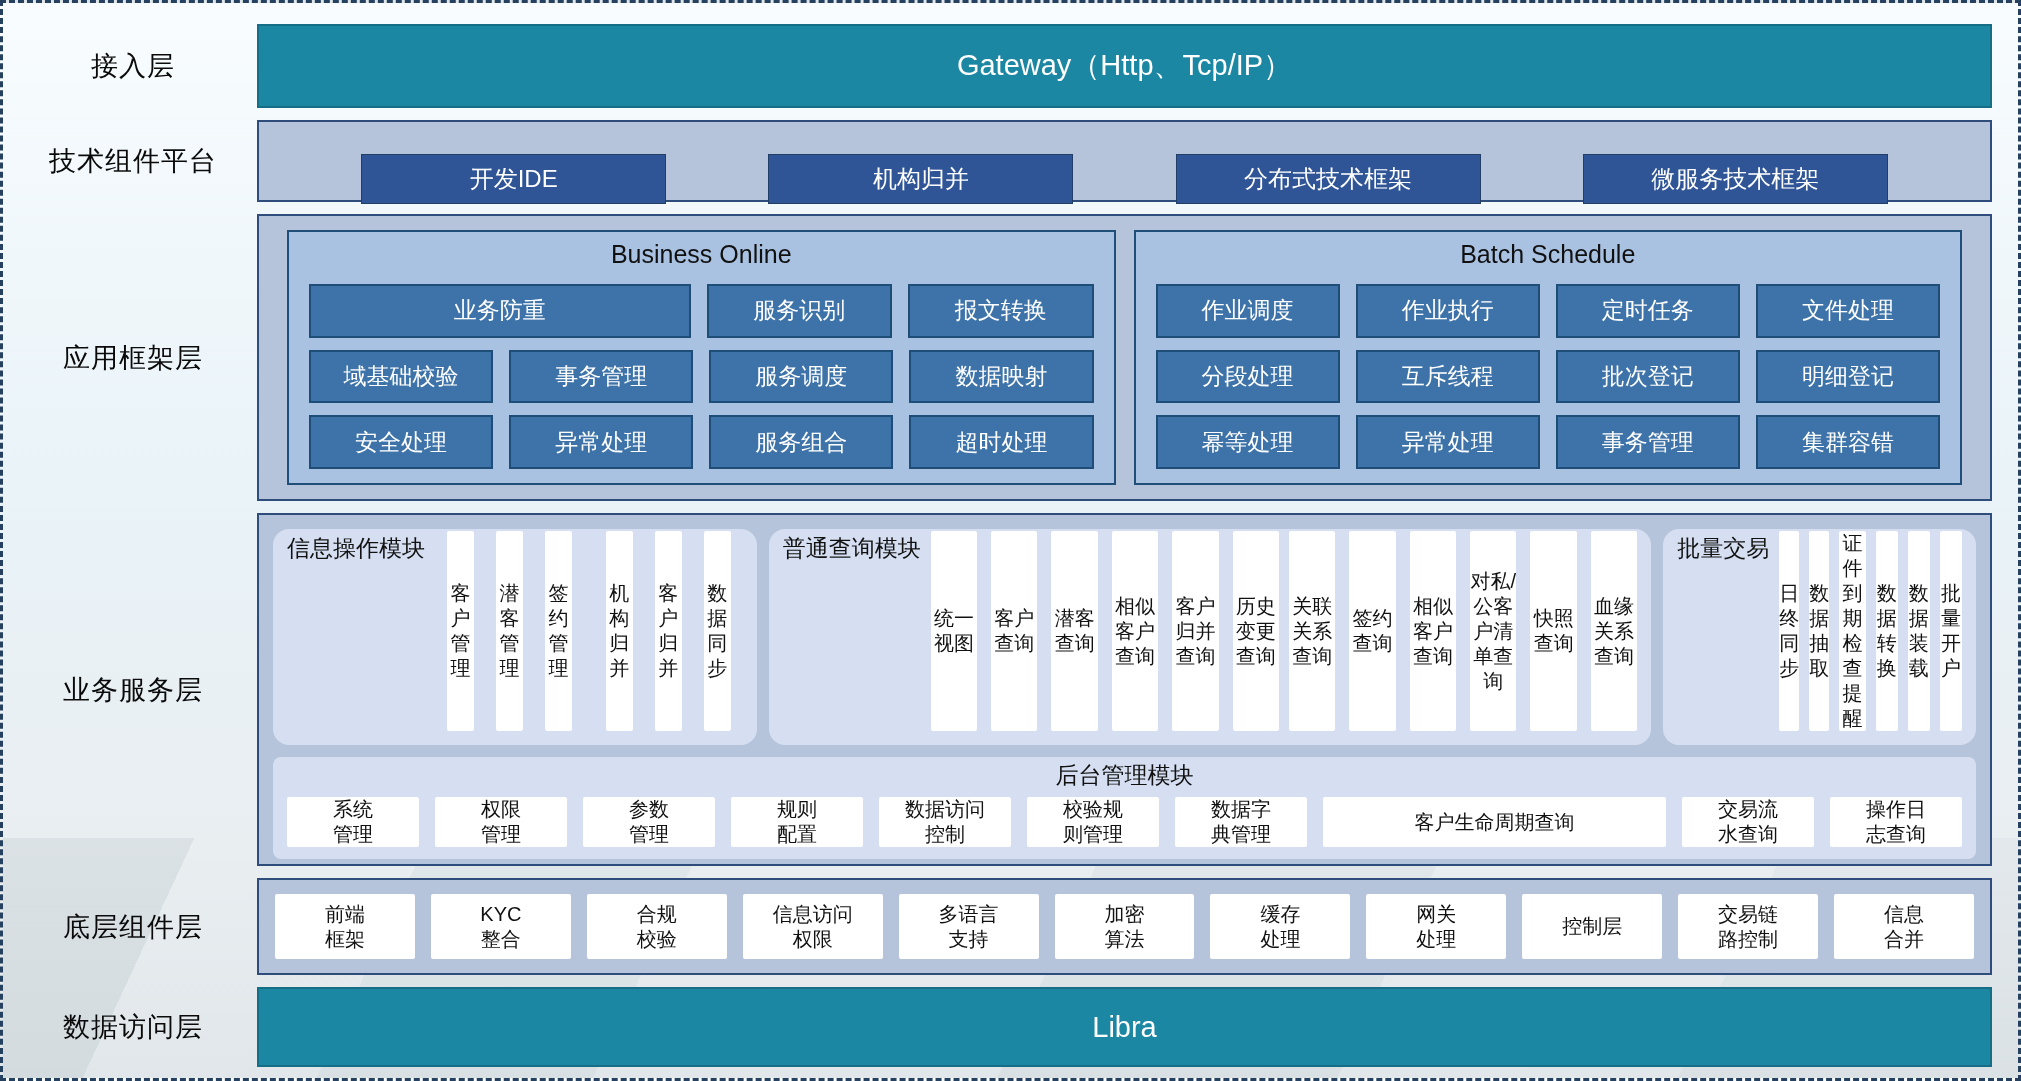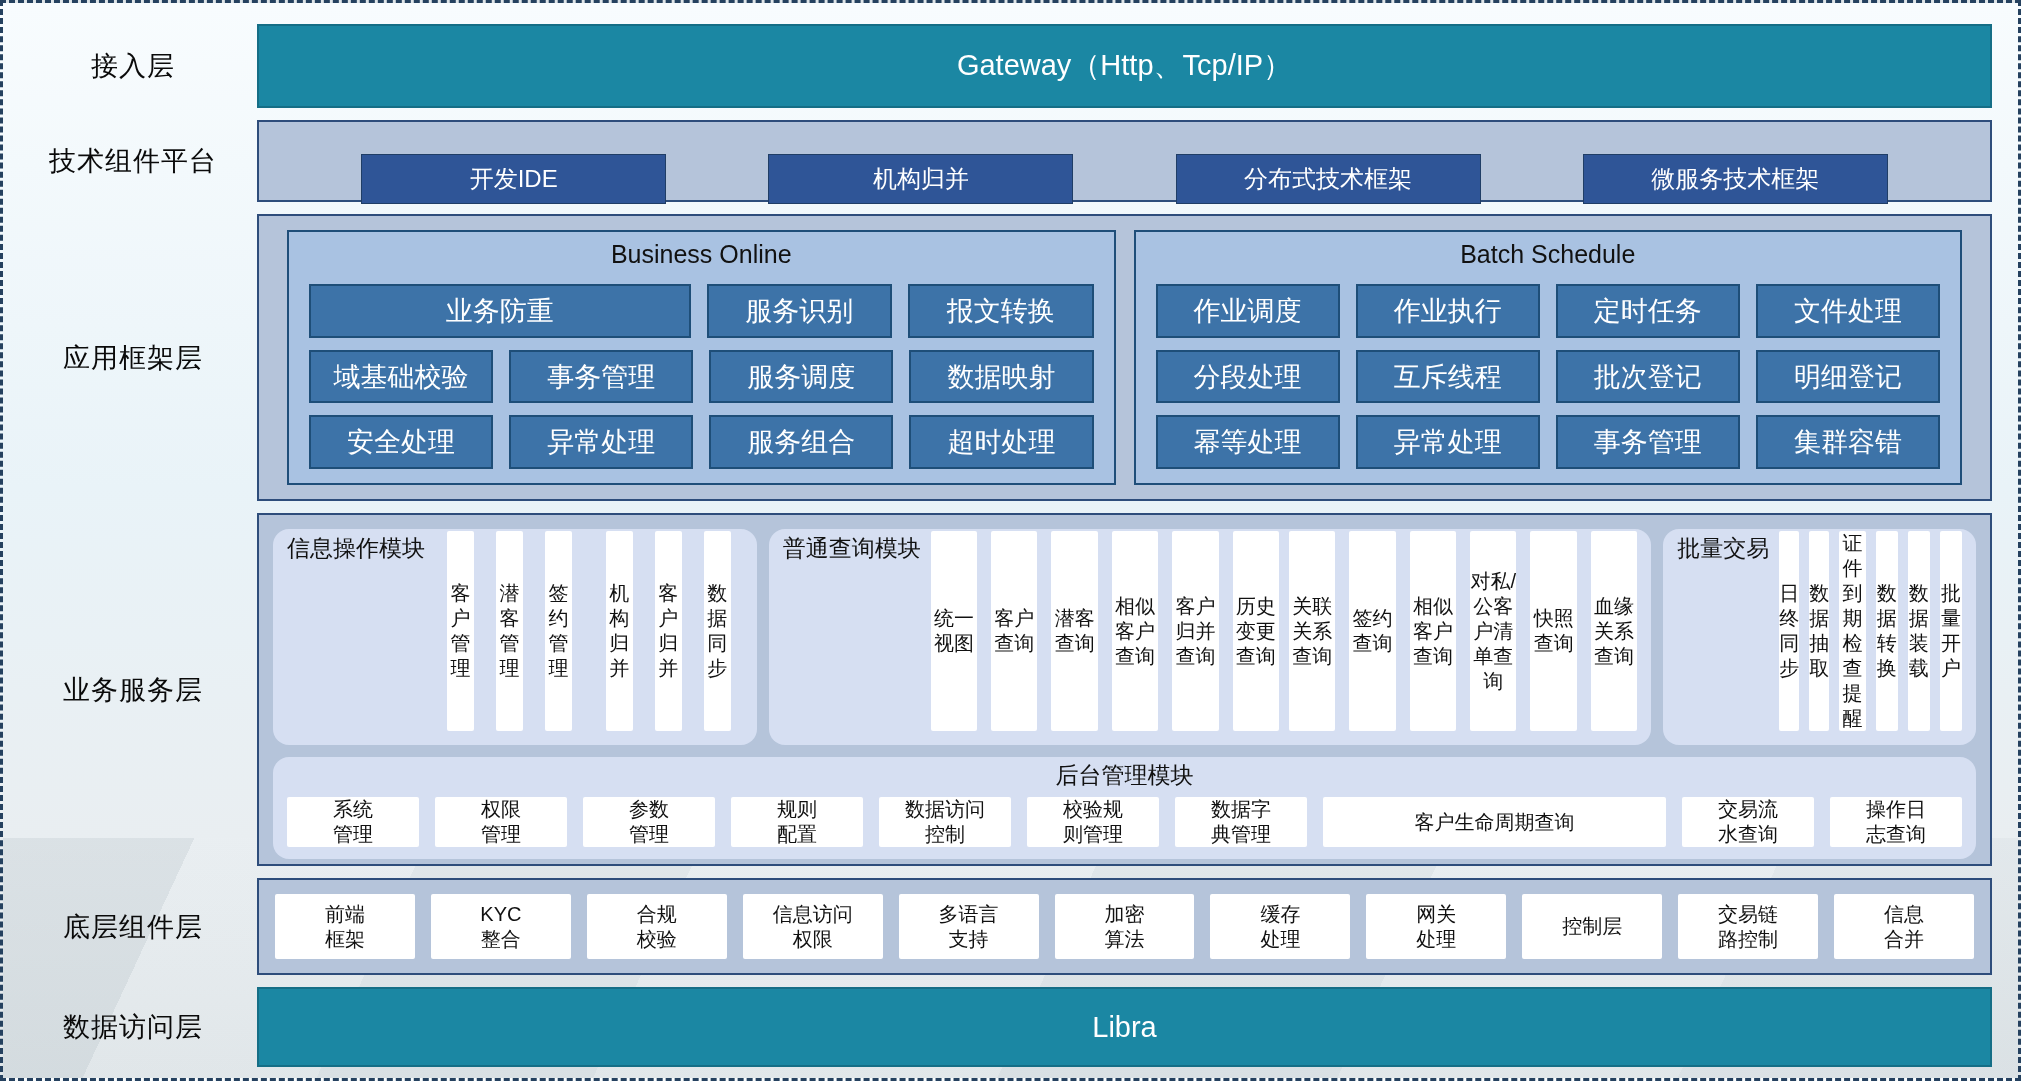--- a/index.html
+++ b/index.html
@@ -53,21 +53,21 @@
     background:#b5c4da;border:2px solid #2e4d7b;
     padding:14px 28px;display:flex;gap:18px;
   }
   .frame-box{
     flex:1;background:#a9c2e2;border:2px solid #1f4e79;
     padding:4px 20px 14px;display:flex;flex-direction:column;gap:12px;
   }
   .frame-title{font-size:25px;color:#111;text-align:center;height:36px;line-height:36px;}
   .f-row{flex:1;display:flex;gap:16px;}
   .fbtn{
-    flex:1;background:#3d73a8;border:2px solid #1e4e78;color:#fff;font-size:27px;
+    flex:1;background:#3d73a8;border:2px solid #1e4e78;color:#fff;font-size:23px;
     display:flex;align-items:center;justify-content:center;white-space:pre-line;text-align:center;
   }
 
   .svc-outer{
     background:#b5c4da;border:2px solid #2e4d7b;
     padding:14px;display:flex;flex-direction:column;gap:12px;
   }
   .svc-top{flex:1.82;display:flex;gap:12px;}
   .module{
     border-radius:16px;background:#d6dff2;
@@ -78,21 +78,21 @@
   .m-batch{flex:3;}
   .module-title{font-size:23px;color:#111;text-align:center;height:34px;line-height:34px;}
   .m-row{flex:1;display:flex;gap:14px;}
   .m-info .m-row{gap:22px;padding:0 12px;}
   .m-batch .m-row{gap:10px;}
   .cell{
     flex:1;background:#fff;color:#111;font-size:20px;border-radius:2px;
     display:flex;align-items:center;justify-content:center;
     text-align:center;white-space:pre-line;line-height:1.25;
   }
-  .mgmt{flex:1;border-radius:16px;background:#d6dff2;padding:2px 14px 12px;display:flex;flex-direction:column;gap:6px;}
+  .mgmt{flex:1;border-radius:8px;background:#d6dff2;padding:2px 14px 12px;display:flex;flex-direction:column;gap:6px;}
   .mgmt-title{font-size:23px;color:#111;text-align:center;height:32px;line-height:32px;}
   .mgmt-row{flex:1;display:flex;gap:16px;}
 
   .base-box{
     background:#b5c4da;border:2px solid #2e4d7b;
     padding:14px 16px;display:flex;gap:16px;
   }
 </style>
 </head>
 <body>

